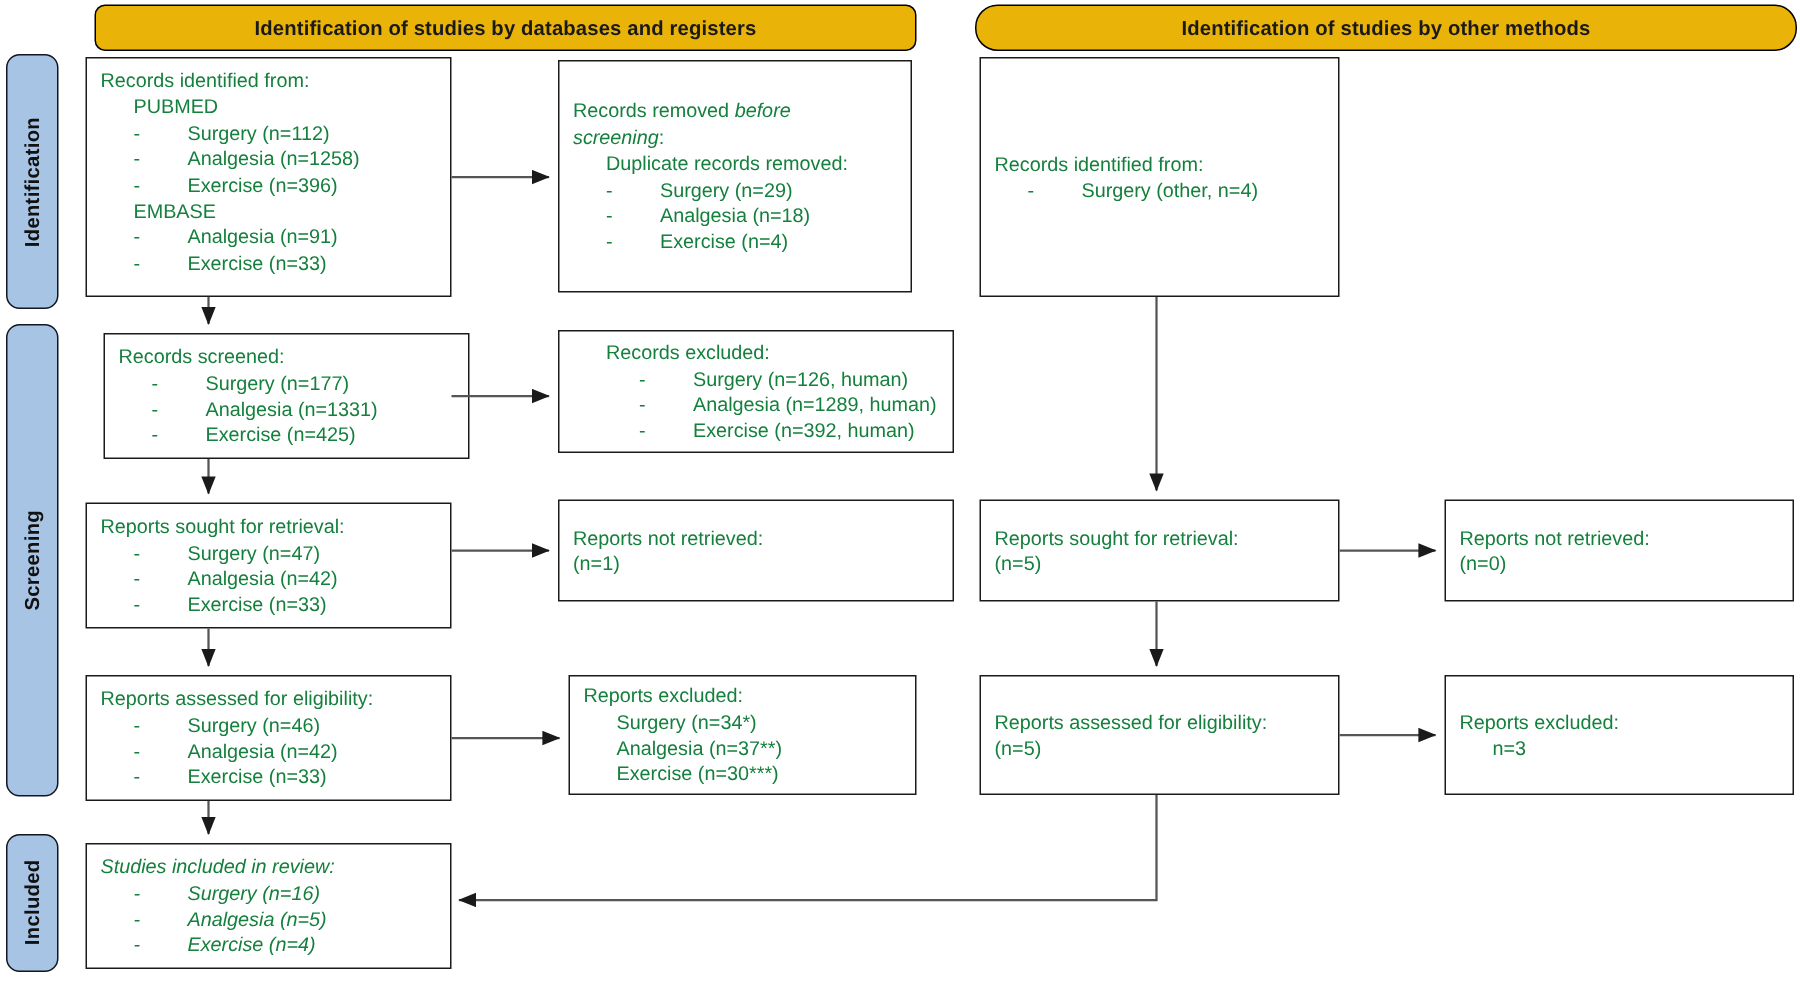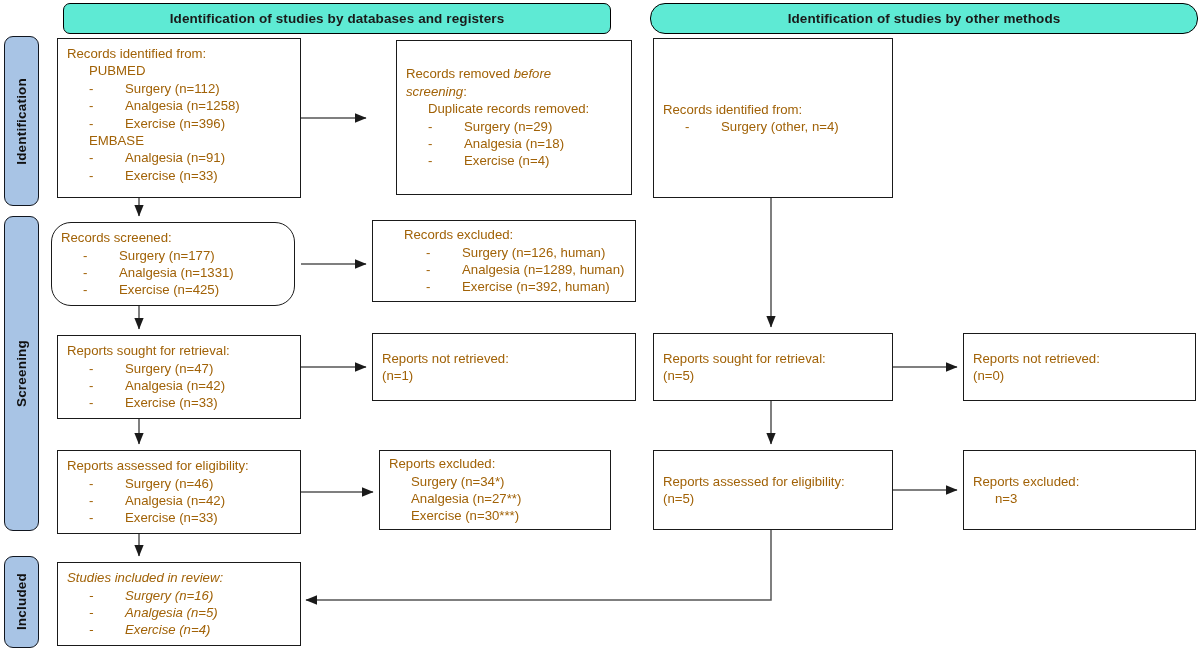--- a/index.html
+++ b/index.html
@@ -1,34 +1,34 @@
 <!DOCTYPE html>
 <html><head>
 <meta charset="utf-8">
 <style>
   html,body{margin:0;padding:0;background:#ffffff;}
   body{width:1200px;height:656px;position:relative;overflow:hidden;
        font-family:"Liberation Sans","DejaVu Sans",sans-serif;color:#000;}
   #stage{position:absolute;left:0;top:0;width:1200px;height:656px;}
 
-  .banner{position:absolute;background:#5eead4;border:1px solid #000;
+  .banner{position:absolute;background:#eab308;border:1px solid #000;
           border-radius:7px;display:flex;align-items:center;justify-content:center;
           font-size:13.5px;font-weight:bold;color:#1a1a1a;letter-spacing:.1px;}
 
   .sidebar{position:absolute;background:#A8C4E5;border:1.6px solid #11161f;
            border-radius:9px;display:flex;align-items:center;justify-content:center;}
   .sidebar span{font-size:13.5px;font-weight:bold;color:#111;
                 writing-mode:vertical-rl;transform:rotate(180deg);white-space:nowrap;
                 letter-spacing:.2px;}
 
   .box{position:absolute;background:#fff;border:1.7px solid #1a1a1a;
        box-sizing:border-box;display:flex;flex-direction:column;justify-content:center;
        padding:6px 9px;}
   .box.top{justify-content:flex-start;}
-  .tx{font-size:13.2px;line-height:17.4px;white-space:pre;color:#a16207;}
+  .tx{font-size:13.2px;line-height:17.4px;white-space:pre;color:#15803d;}
   .tx.ind1{padding-left:22px;}
   .tx.bullet{padding-left:22px;}
   .tx.bullet::before{content:"-";display:inline-block;width:36px;}
   .tx.ind2{padding-left:22px;}
   .em{font-style:italic;}
 
   svg.arrows{position:absolute;left:0;top:0;width:1200px;height:656px;
              pointer-events:none;overflow:visible;}
 </style>
 </head>
@@ -57,35 +57,35 @@
     <div class="tx">Records identified from:</div>
     <div class="tx ind2">PUBMED</div>
     <div class="tx bullet">Surgery (n=112)</div>
     <div class="tx bullet">Analgesia (n=1258)</div>
     <div class="tx bullet">Exercise (n=396)</div>
     <div class="tx ind2">EMBASE</div>
     <div class="tx bullet">Analgesia (n=91)</div>
     <div class="tx bullet">Exercise (n=33)</div>
   </div>
 
-  <div class="box" style="left:372px;top:40px;width:236px;height:155px;margin-left:24px;">
+  <div class="box" style="left:372px;top:40px;width:236px;height:155px;">
     <div class="tx"><span>Records removed </span><span class="em">before</span></div>
     <div class="tx"><span class="em">screening</span><span>:</span></div>
     <div class="tx ind2">Duplicate records removed:</div>
     <div class="tx bullet">Surgery (n=29)</div>
     <div class="tx bullet">Analgesia (n=18)</div>
     <div class="tx bullet">Exercise (n=4)</div>
   </div>
 
   <div class="box" style="left:653px;top:38px;width:240px;height:160px;">
     <div class="tx">Records identified from:</div>
     <div class="tx bullet">Surgery (other, n=4)</div>
   </div>
 
-  <div class="box" style="left:51px;top:222px;width:244px;height:84px;border-radius:20px;">
+  <div class="box" style="left:69px;top:222px;width:244px;height:84px;">
     <div class="tx">Records screened:</div>
     <div class="tx bullet">Surgery (n=177)</div>
     <div class="tx bullet">Analgesia (n=1331)</div>
     <div class="tx bullet">Exercise (n=425)</div>
   </div>
 
   <div class="box" style="left:372px;top:220px;width:264px;height:82px;padding-left:31px;">
     <div class="tx">Records excluded:</div>
     <div class="tx bullet">Surgery (n=126, human)</div>
     <div class="tx bullet">Analgesia (n=1289, human)</div>
@@ -117,21 +117,21 @@
   <div class="box" style="left:57px;top:450px;width:244px;height:84px;">
     <div class="tx">Reports assessed for eligibility:</div>
     <div class="tx bullet">Surgery (n=46)</div>
     <div class="tx bullet">Analgesia (n=42)</div>
     <div class="tx bullet">Exercise (n=33)</div>
   </div>
 
   <div class="box" style="left:379px;top:450px;width:232px;height:80px;">
     <div class="tx">Reports excluded:</div>
     <div class="tx ind1">Surgery (n=34*)</div>
-    <div class="tx ind1">Analgesia (n=27**)</div>
+    <div class="tx ind1">Analgesia (n=37**)</div>
     <div class="tx ind1">Exercise (n=30***)</div>
   </div>
 
   <div class="box" style="left:653px;top:450px;width:240px;height:80px;">
     <div class="tx">Reports assessed for eligibility:</div>
     <div class="tx">(n=5)</div>
   </div>
 
   <div class="box" style="left:963px;top:450px;width:233px;height:80px;">
     <div class="tx">Reports excluded:</div>

